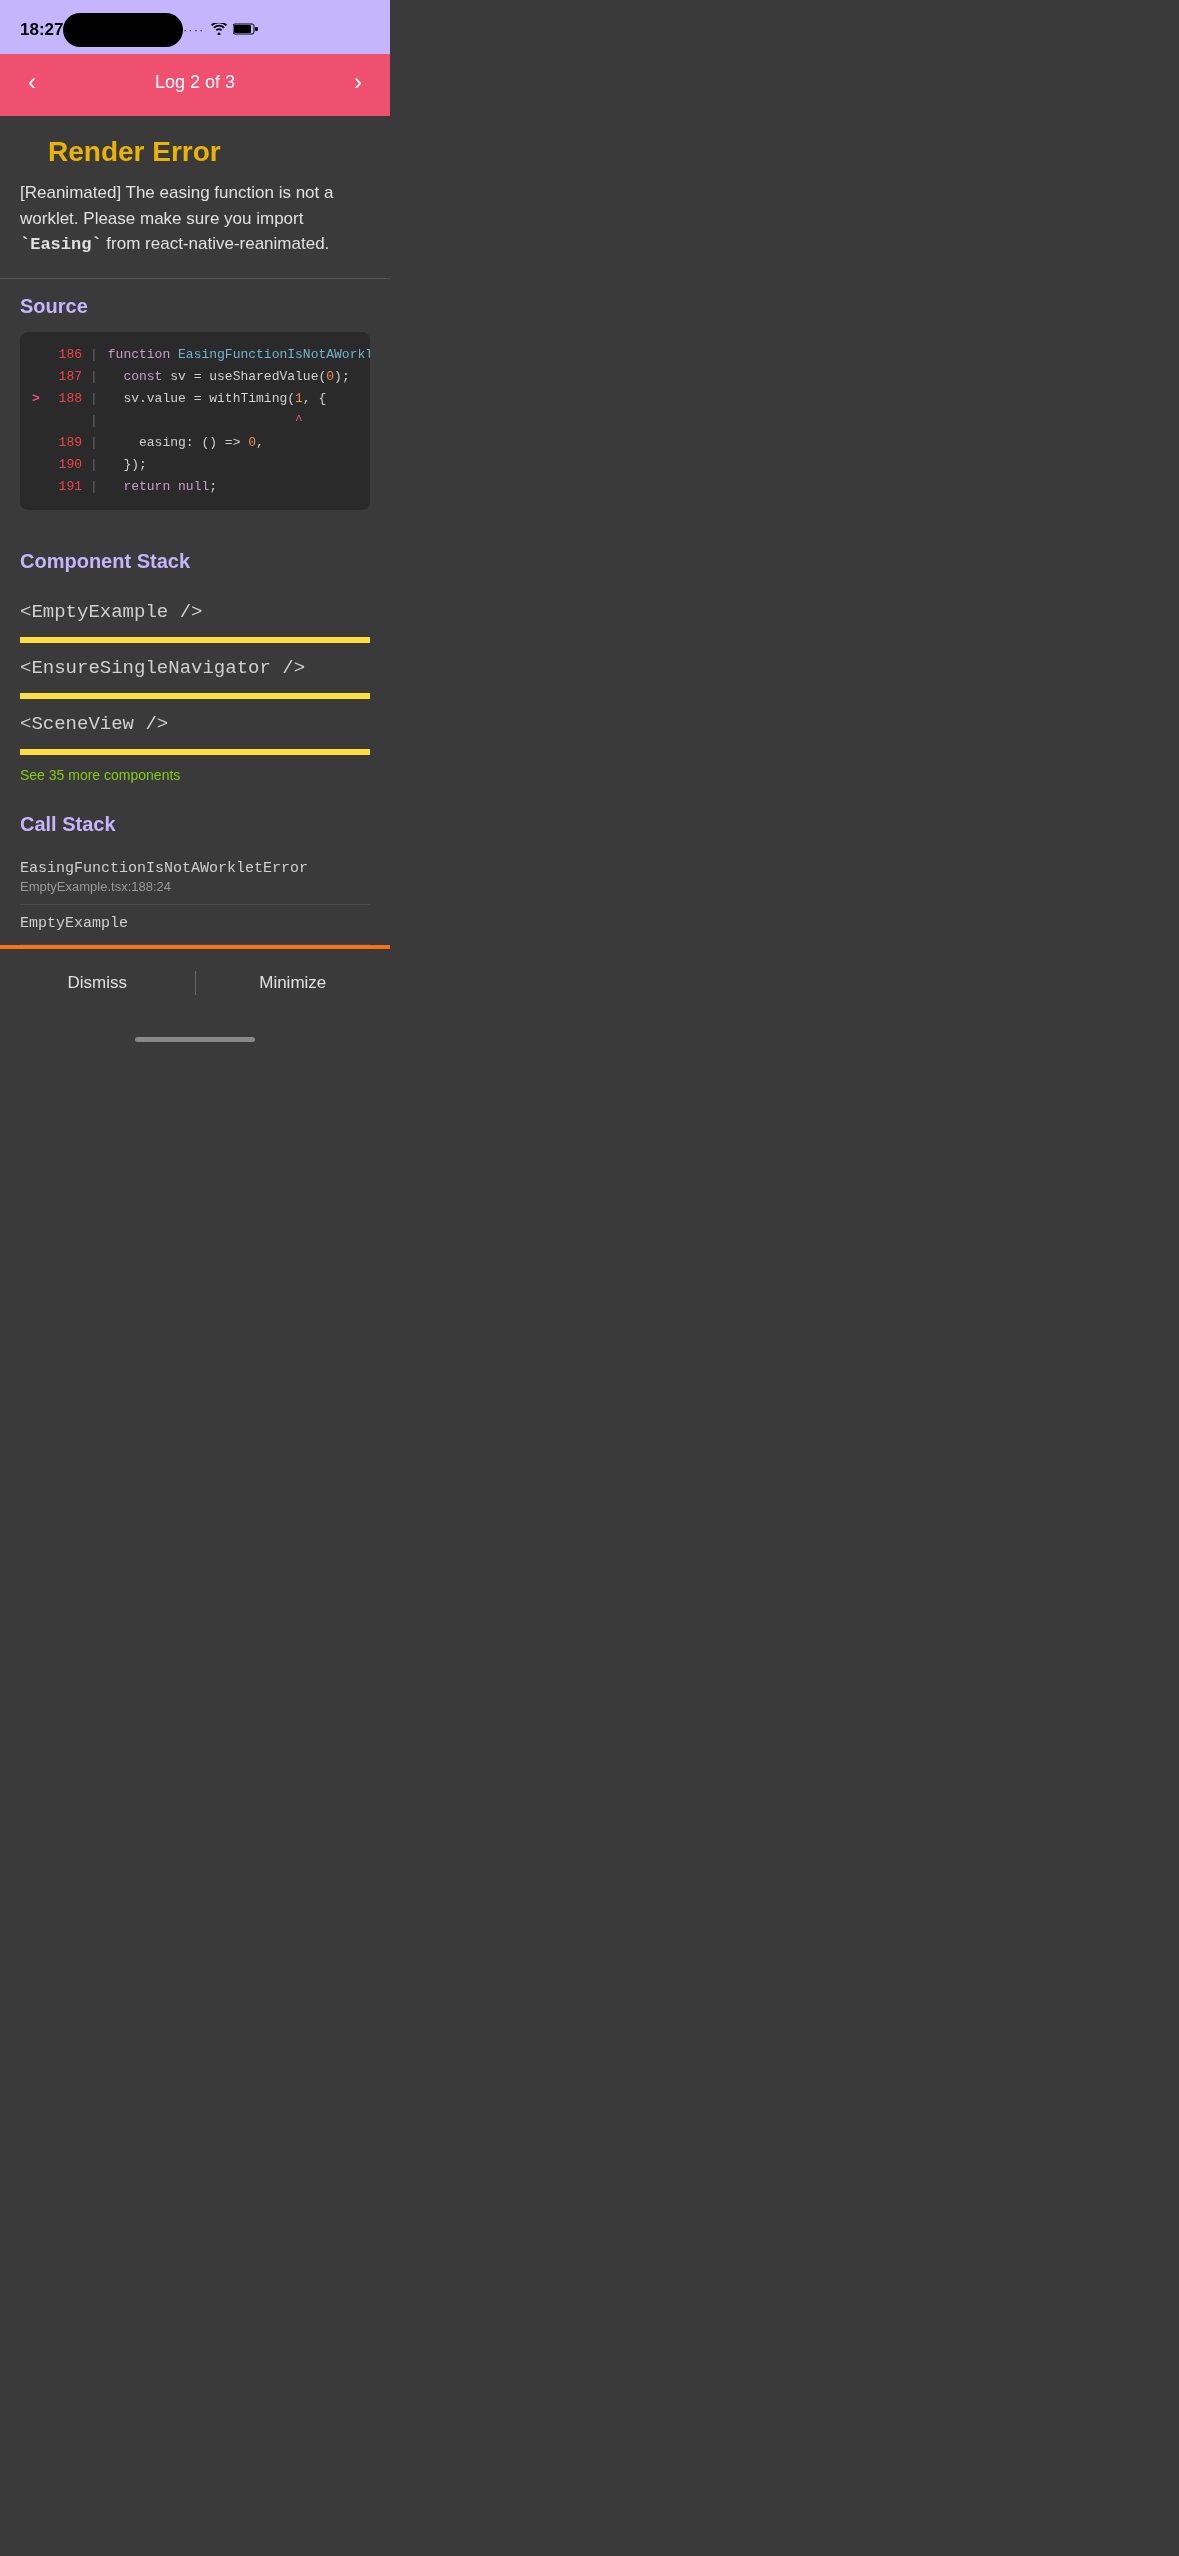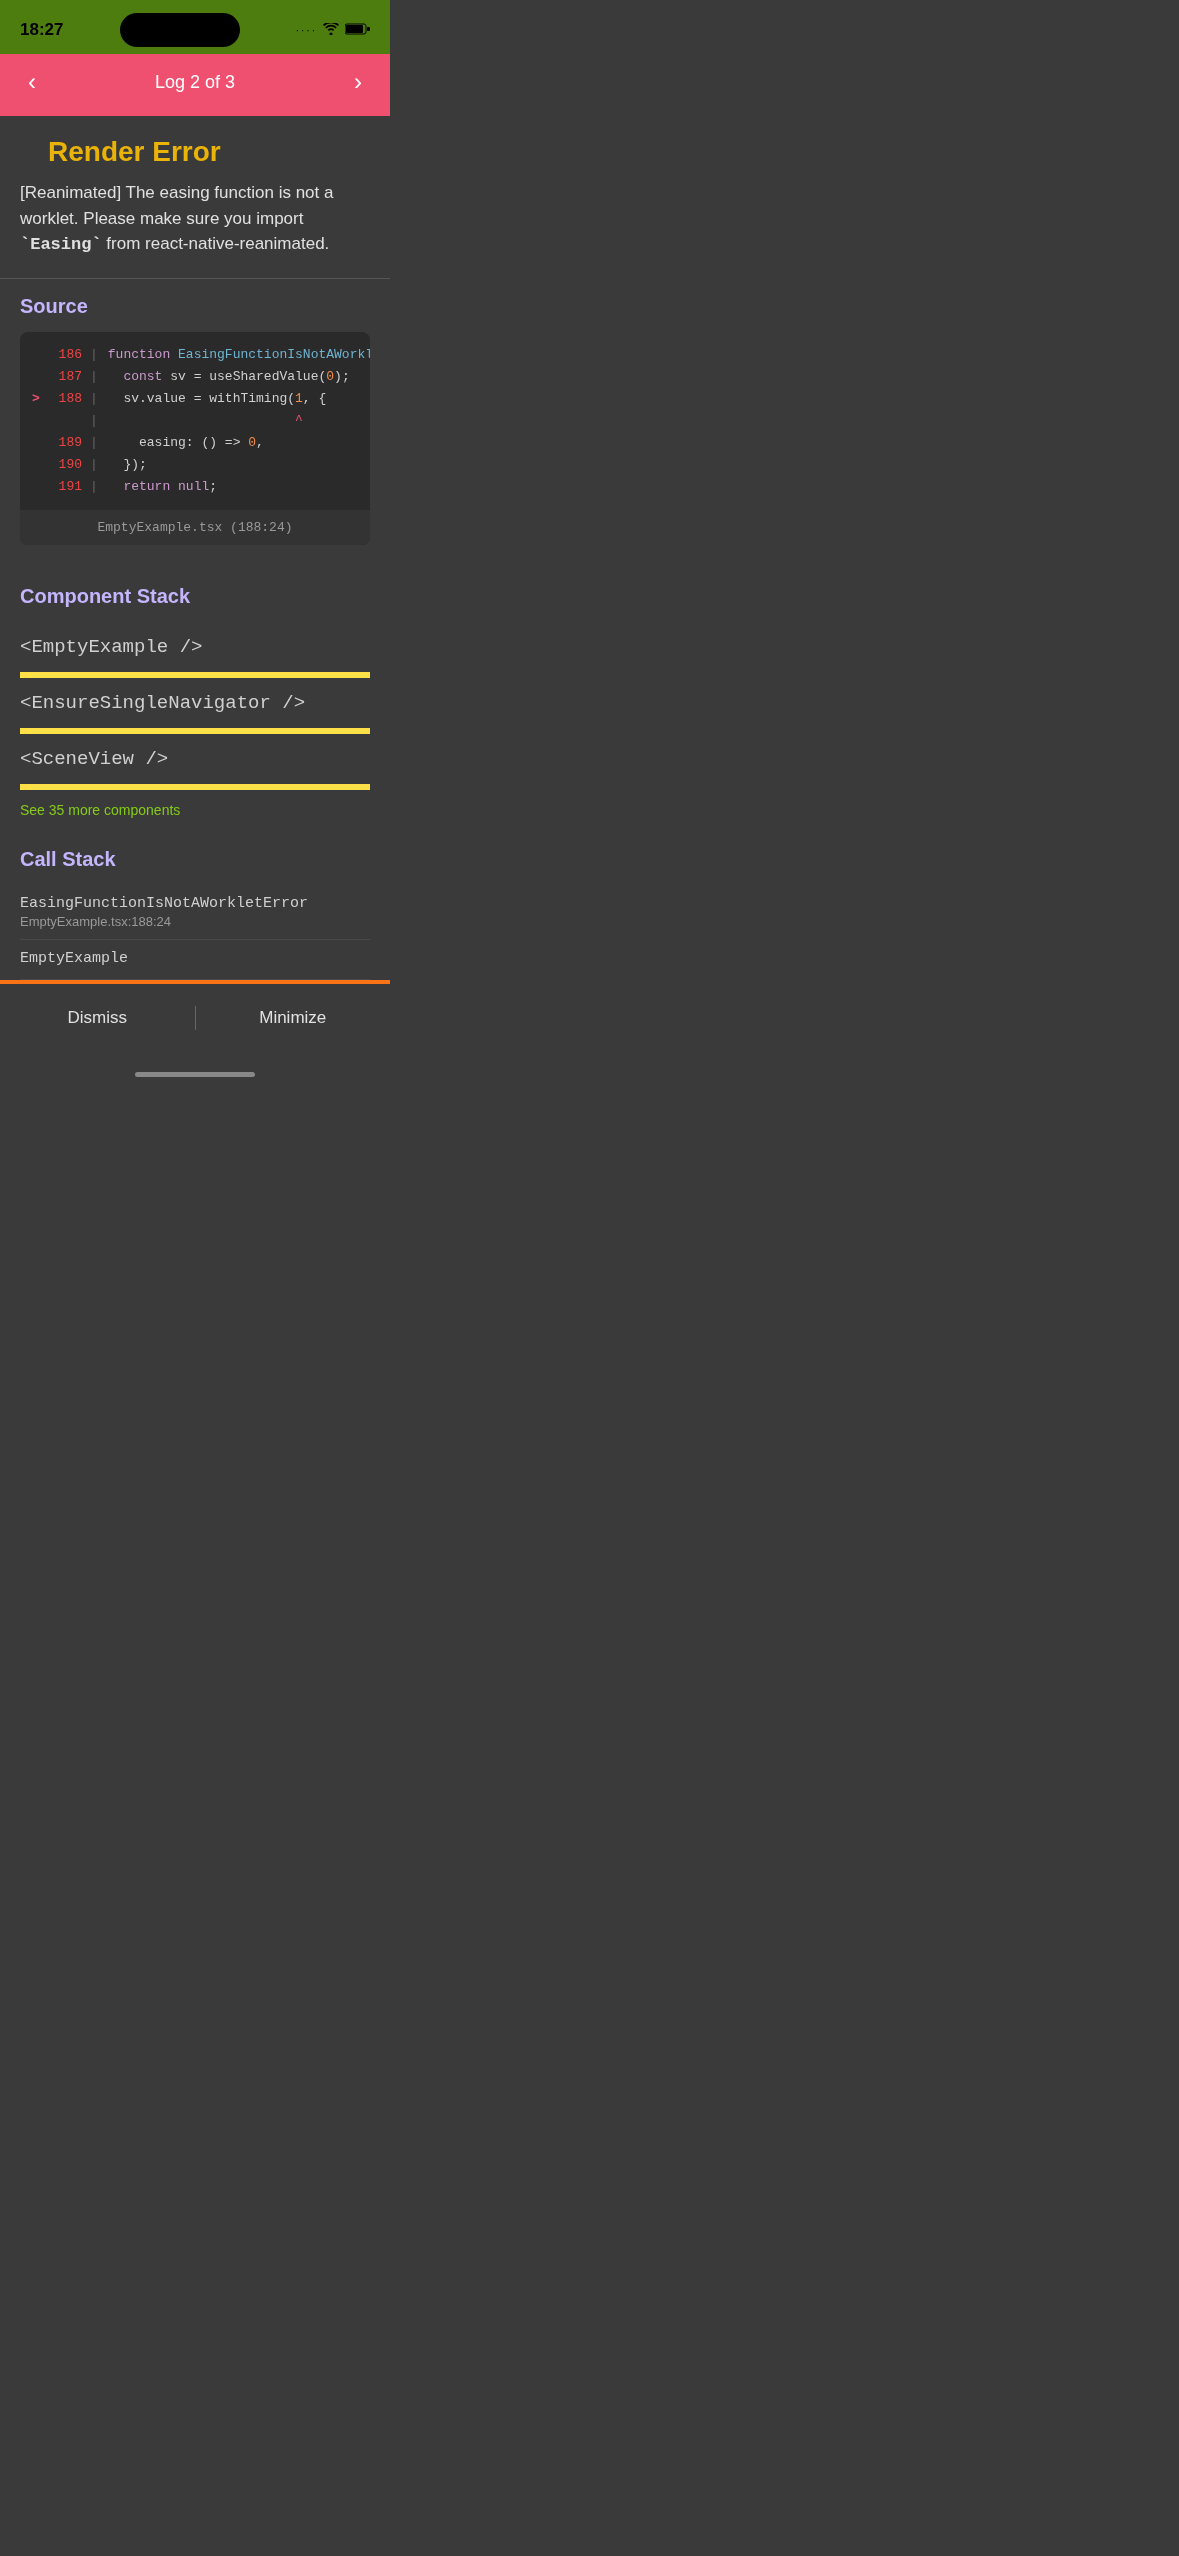--- a/index.html
+++ b/index.html
@@ -9,24 +9,23 @@
       width: 390px;
       min-height: 844px;
       background: #3a3a3a;
       font-family: -apple-system, BlinkMacSystemFont, 'Helvetica Neue', sans-serif;
       color: #ffffff;
       overflow-x: hidden;
     }
 
     
     .status-bar {
-      background: #4d7c0f;
+      background: #c4b5fd;
       display: flex;
       align-items: center;
-      justify-content: space-between;
       padding: 14px 20px 8px 20px;
       height: 54px;
     }
     .status-time {
       font-size: 17px;
       font-weight: 600;
       color: #000;
     }
     .status-dynamic-island {
       width: 120px;
@@ -334,21 +333,20 @@
         </div>
 
         <div class="code-line">
           <span class="line-indicator"></span>
           <span class="line-number">191</span>
           <span class="line-sep">|</span>
           <span class="line-code"><span class="kw-return">  return </span><span class="kw-null">null</span><span>;</span></span>
         </div>
 
       </div>
-      <div class="code-file-bar">EmptyExample.tsx (188:24)</div>
     </div>
   </div>
 
   <div class="component-stack-section">
     <div class="section-title">Component Stack</div>
 
     <div class="stack-item">
       <span>&lt;EmptyExample /&gt;</span>
     </div>
     <div class="stack-item">

